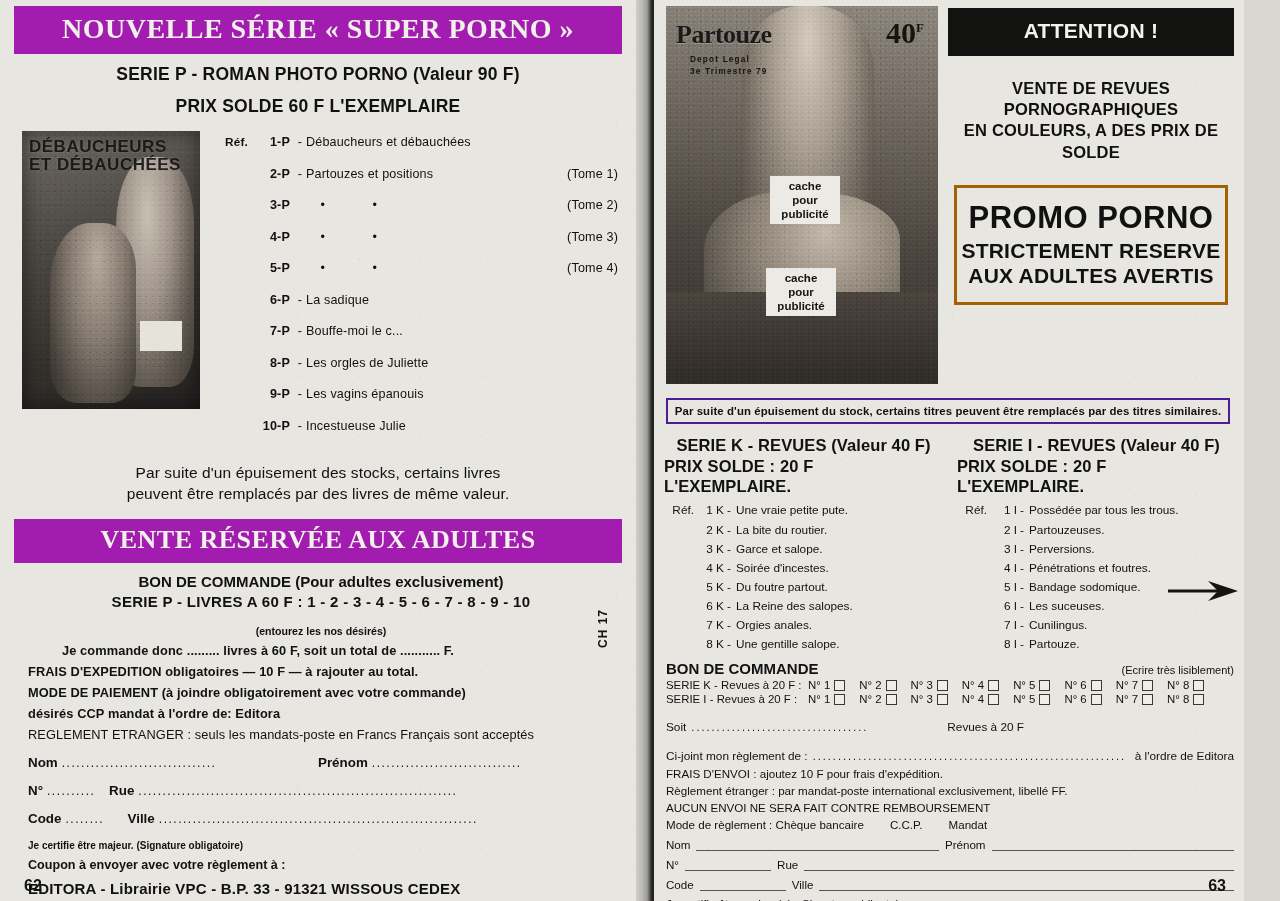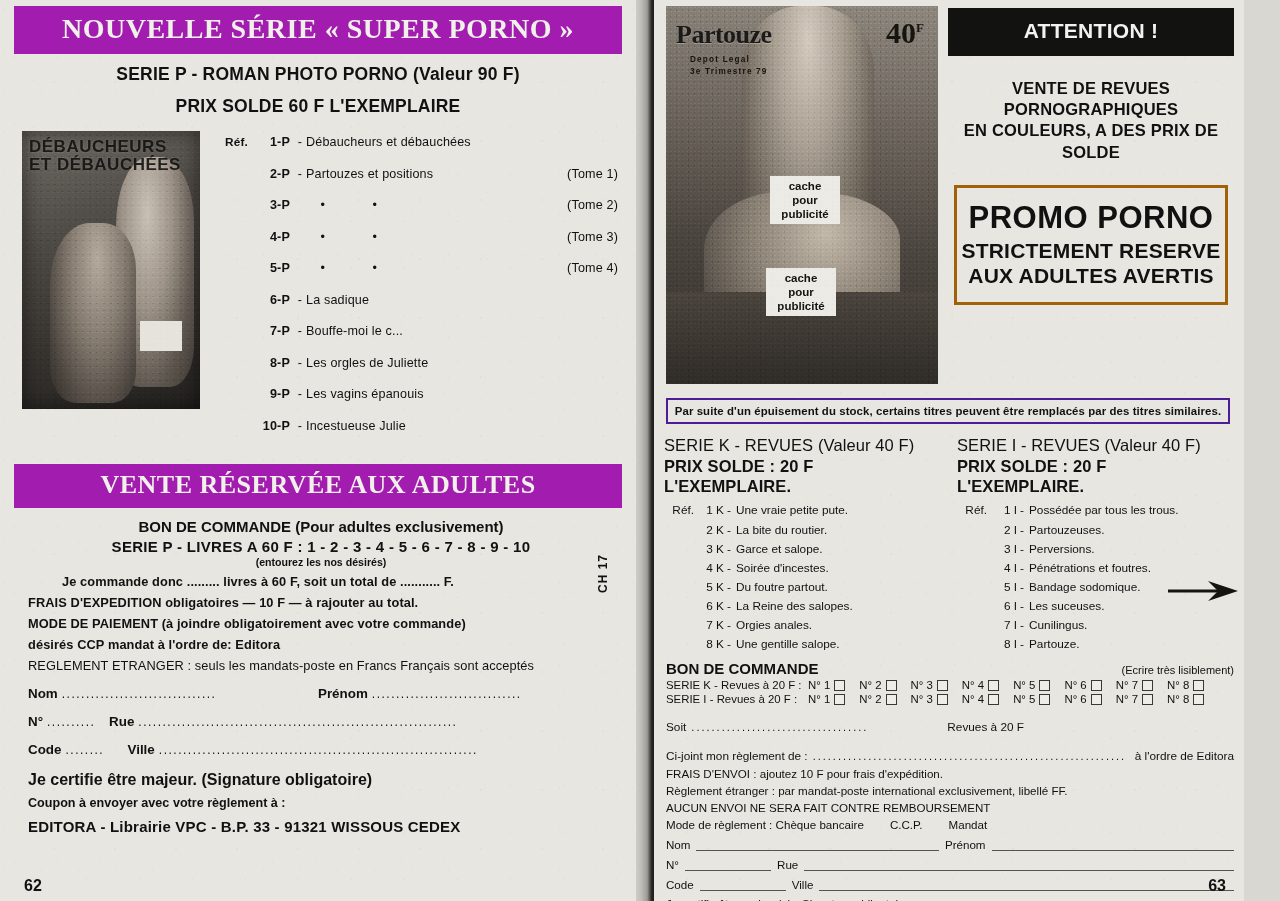--- a/index.html
+++ b/index.html
@@ -95,32 +95,32 @@
 
   .l-note{
     margin:12px 40px 0 40px;text-align:center;
     font-size:15.5px;line-height:1.38;letter-spacing:.1px;
   }
   .l-banner2{margin:14px 14px 0 14px;padding:6px 0 8px;font-size:26px;}
 
   .form-l{padding:10px 22px 0 28px;font-size:13.2px;position:relative;}
   .fl-h1{text-align:center;font-weight:bold;font-size:15px;margin-bottom:3px;}
   .fl-h2{text-align:center;font-weight:bold;font-size:15px;letter-spacing:.3px;}
-  .fl-h3{text-align:center;font-size:10.6px;font-weight:bold;margin-top:1px;}
+  .fl-h3{text-align:center;font-size:10.6px;font-weight:bold;margin-top:15px;}
   .fl-line{margin-top:6px;font-size:12.8px;font-weight:bold;letter-spacing:.1px;}
   .fl-line.reg{font-weight:normal;}
   .ch17{
     position:absolute;right:26px;top:46px;
     writing-mode:vertical-rl;transform:rotate(180deg);
     font-size:12px;font-weight:bold;letter-spacing:1px;
   }
   .field{margin-top:13px;font-size:13.4px;display:flex;align-items:baseline;}
   .field .lab{font-weight:bold;margin-right:4px;}
   .dots{flex:1;overflow:hidden;white-space:nowrap;letter-spacing:1.5px;font-size:12px;}
-  .f-cert{margin-top:14px;font-size:16px;font-weight:bold;}
+  .f-cert{margin-top:14px;font-size:10px;font-weight:bold;}
   .f-coupon{margin-top:7px;font-size:12.6px;font-weight:bold;}
   .f-addr{margin-top:8px;font-size:15px;font-weight:bold;letter-spacing:.2px;}
   .pnum-l{position:absolute;left:24px;bottom:6px;font-size:16px;font-weight:bold;}
 
   
   .r-top{display:flex;padding:6px 10px 0 12px;gap:10px;}
   .mag{
     width:272px;flex:0 0 272px;height:378px;position:relative;overflow:hidden;
     background:linear-gradient(185deg,#8d867d 0%,#6d665e 30%,#4b453f 62%,#332f2b 100%);
   }
@@ -186,21 +186,21 @@
   .promo .p2{font-size:21px;font-weight:bold;margin-top:3px;letter-spacing:.2px;}
   .promo .p3{font-size:21px;font-weight:bold;margin-top:1px;letter-spacing:.2px;}
 
   .r-disc{
     margin:14px 14px 0 12px;border:2px solid #4c1d95;padding:5px 6px;
     text-align:center;font-size:11.4px;font-weight:bold;letter-spacing:.1px;
   }
 
   .cols{display:flex;margin-top:12px;padding:0 8px 0 10px;gap:14px;}
   .col{flex:1;}
-  .col h3{margin:0;font-size:16.5px;font-weight:normal;letter-spacing:.1px;line-height:1.2;}
+  .col h3{margin:0;font-size:16.5px;font-weight:bold;letter-spacing:.1px;line-height:1.2;text-align:center;}
   .col h4{margin:1px 0 5px 0;font-size:16.5px;font-weight:bold;letter-spacing:.1px;line-height:1.2;}
   .ilist{list-style:none;margin:0;padding:0;font-size:11.8px;line-height:1.62;}
   .ilist li{display:flex;}
   .ilist li .rf{flex:0 0 30px;text-align:right;padding-right:4px;}
   .ilist li .n{flex:0 0 26px;text-align:right;padding-right:3px;}
   .ilist li .d{flex:0 0 9px;}
   .ilist li .t{flex:1;}
 
   .arrow{position:absolute;right:6px;top:578px;width:70px;height:26px;}
 
@@ -314,20 +314,24 @@
         <div class="trow">
           <span class="pfx"></span>
           <span class="num">10-P</span>
           <span class="dash">-</span>
           <span class="txt">Incestueuse  Julie</span>
           <span class="tome"></span>
         </div>
       </div>
     </div>
 
+    <div class="l-note">
+      <div>Par suite d'un épuisement des stocks, certains livres</div>
+      <div>peuvent être remplacés par des livres de même valeur.</div>
+    </div>
 
     <div class="banner l-banner2">VENTE RÉSERVÉE AUX ADULTES</div>
 
     <div class="form-l">
       <div class="ch17">CH 17</div>
       <div class="fl-h1">BON DE COMMANDE (Pour adultes exclusivement)</div>
       <div class="fl-h2">SERIE P - LIVRES A 60 F : 1 - 2 - 3 - 4 - 5 - 6 - 7 - 8 - 9 - 10</div>
       <div class="fl-h3">(entourez les nos désirés)</div>
 
       <div class="fl-line" style="padding-left:34px;">Je commande donc ......... livres à 60 F, soit un total de ........... F.</div>

